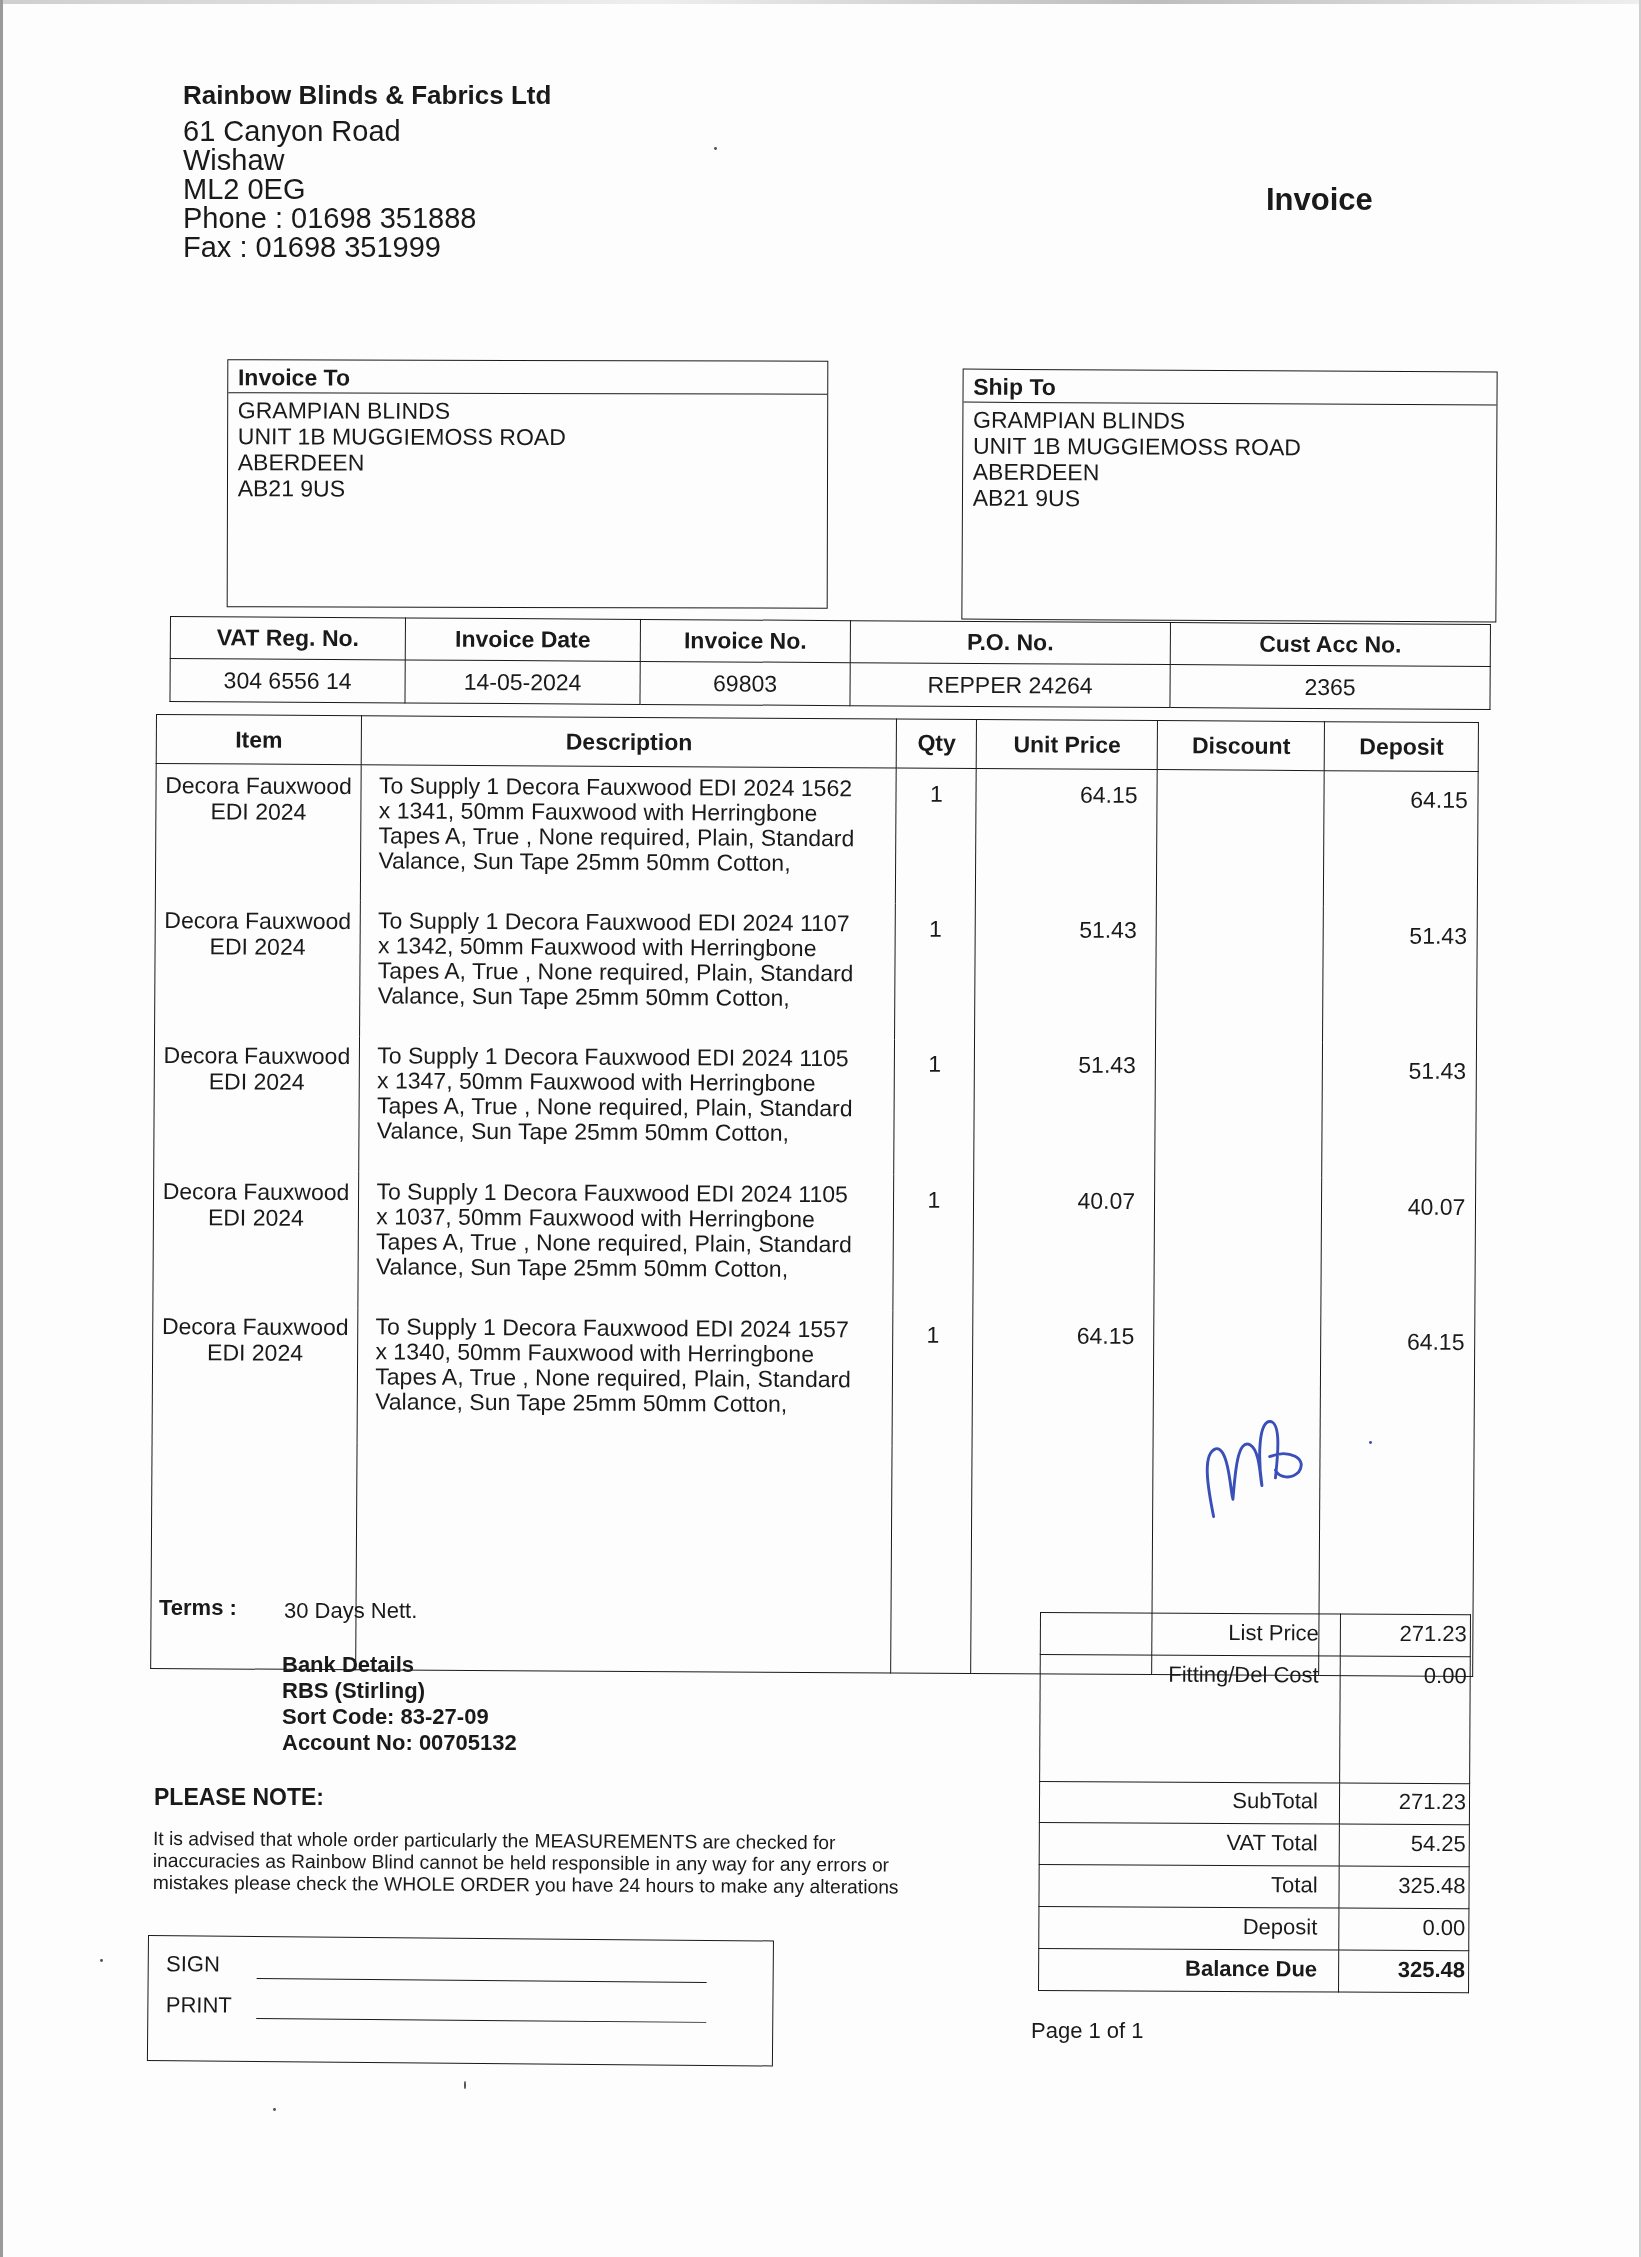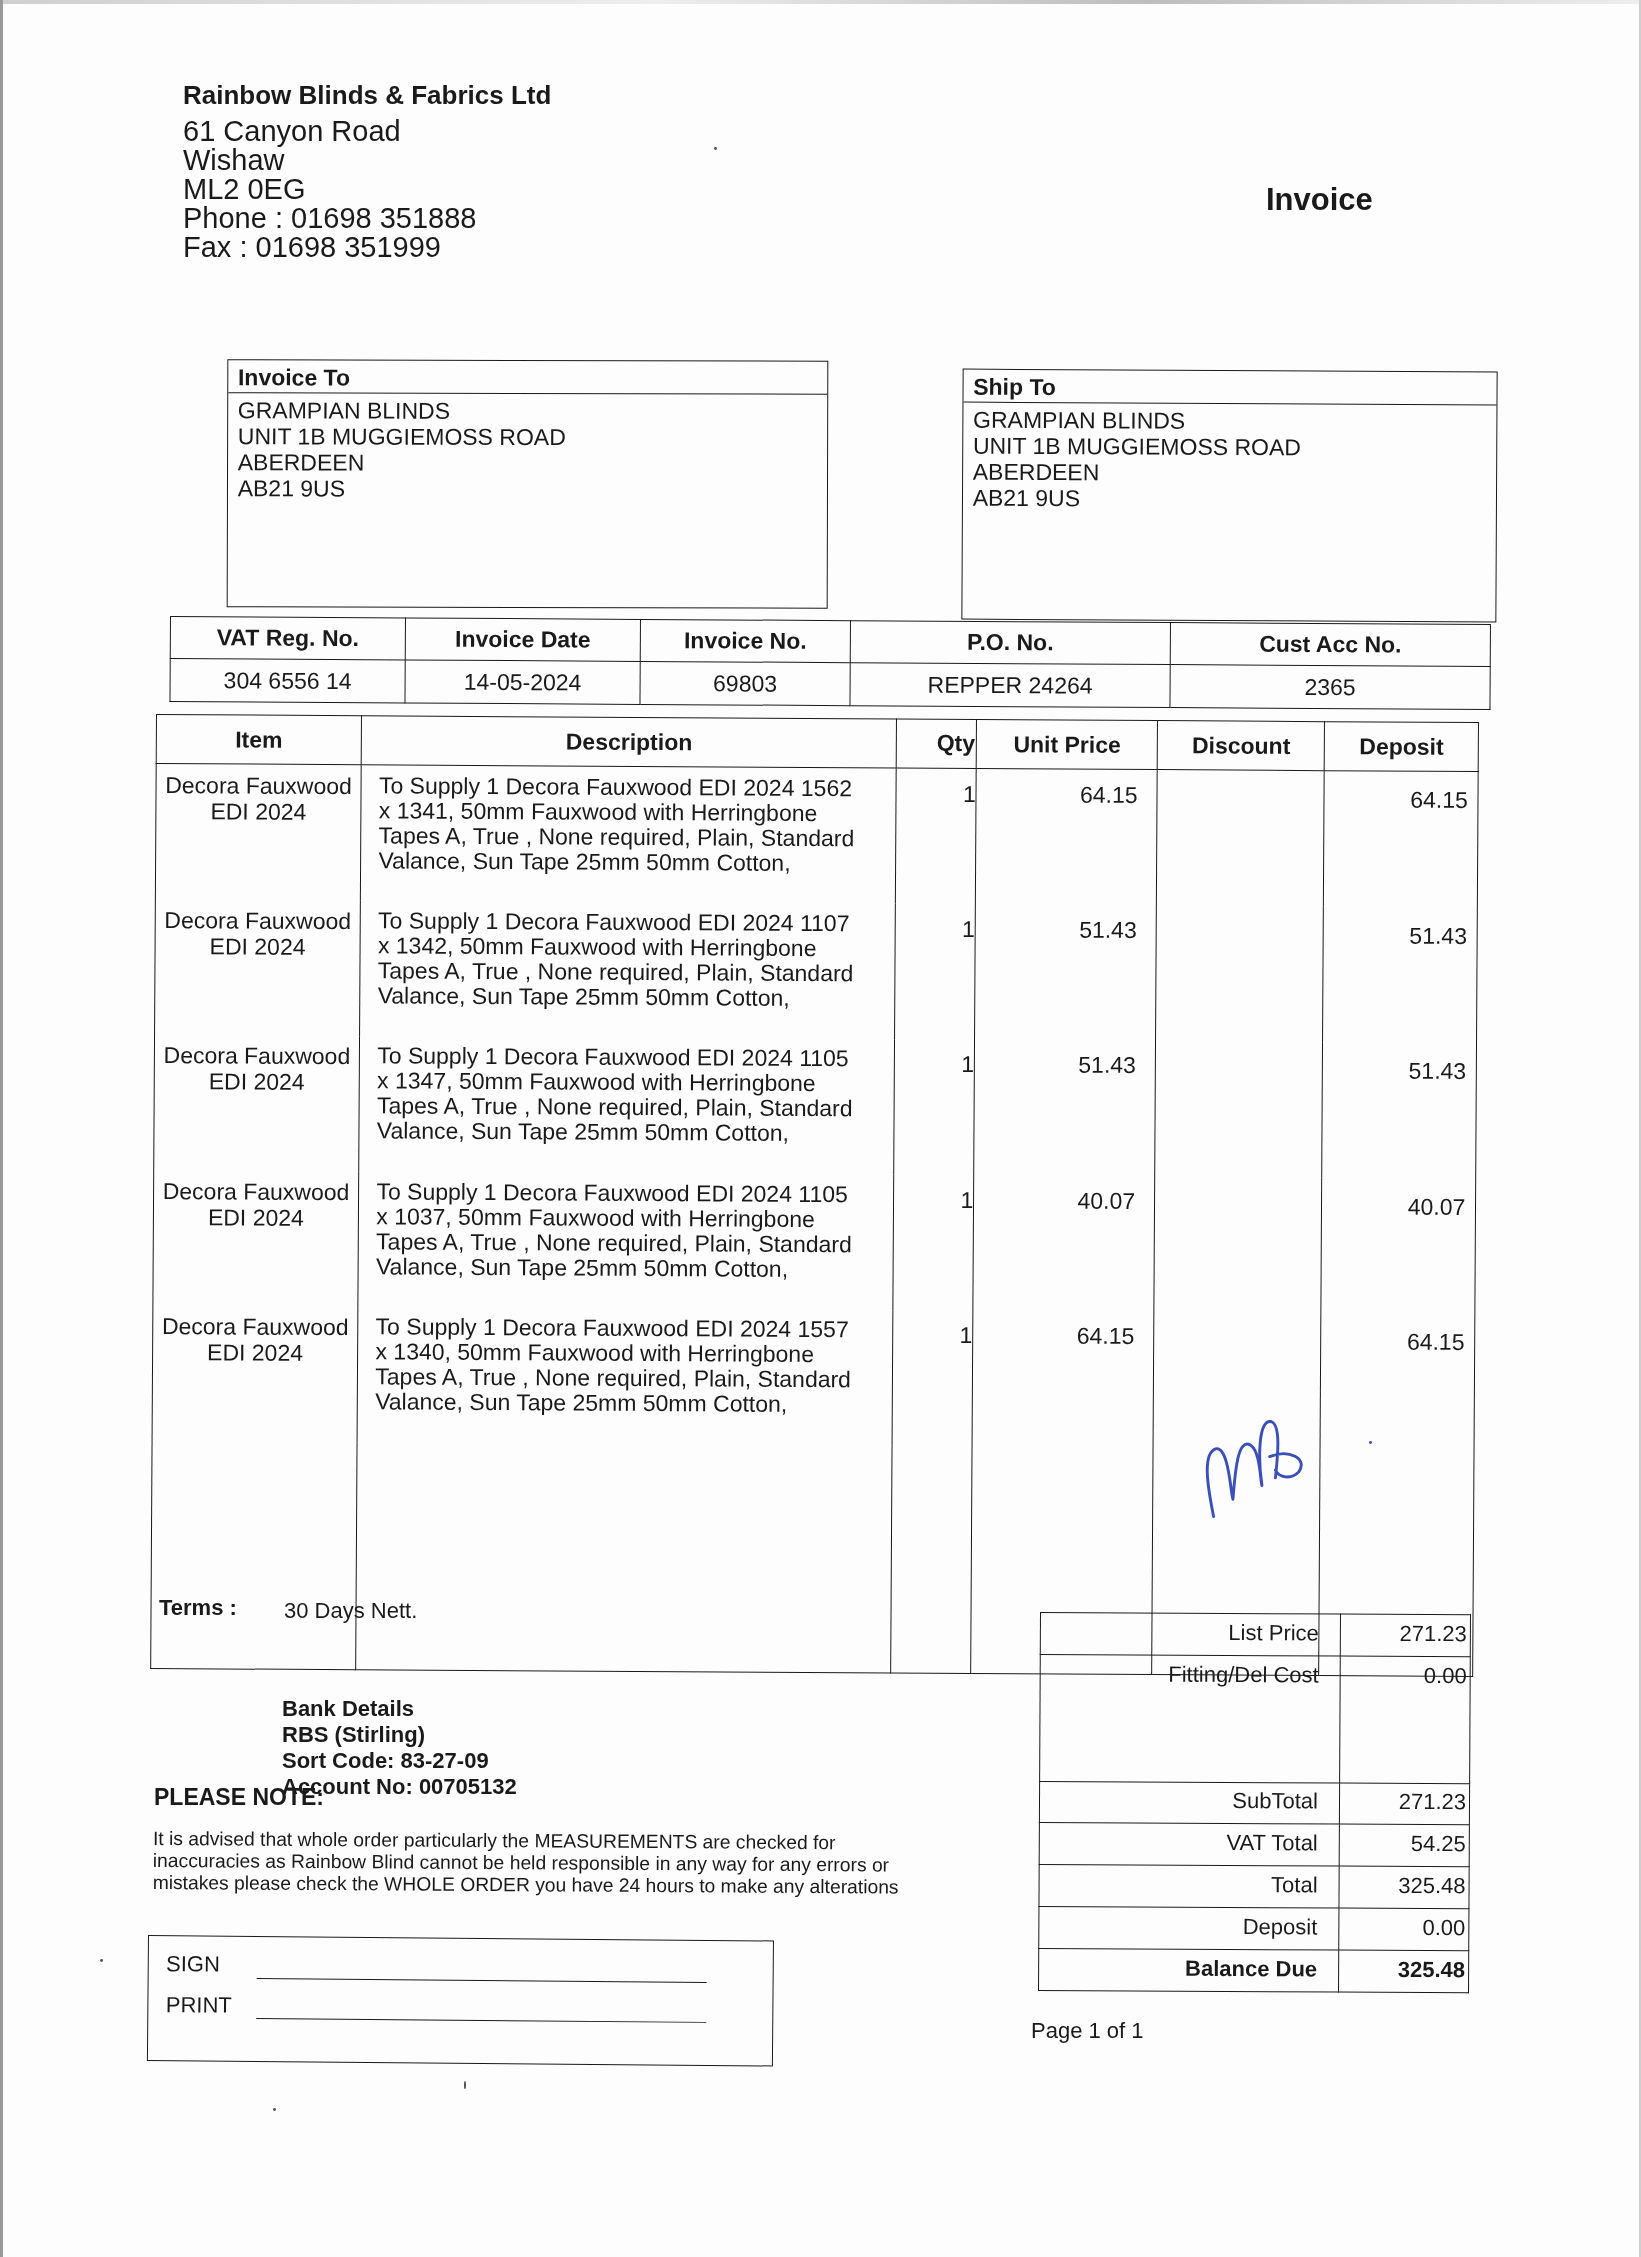--- a/index.html
+++ b/index.html
@@ -34,31 +34,31 @@
 
     
     .items { left: 156px; top: 714px; width: 1323px; border-collapse: collapse; transform: rotate(0.35deg); transform-origin: left top; }
     .items th, .items td { border-left: 1.9px solid #1a1a1a; border-right: 1.9px solid #1a1a1a; font-size: 23px; vertical-align: top; }
     .items th { border-top: 1.9px solid #1a1a1a; border-bottom: 1.9px solid #1a1a1a; height: 46px; font-weight: bold; vertical-align: middle; }
     .items td { padding: 0; }
     .items tr.row td { height: 120px; }
     .items tr.filler td { height: 227px; border-bottom: 1.9px solid #1a1a1a; }
     .c-item { width: 205px; text-align: center; line-height: 26px; padding-top: 7.7px !important; }
     .c-desc { width: 519px; text-align: left; line-height: 25px; padding: 7.7px 9.7px 0 17.4px !important; }
-    .c-qty { width: 78px; text-align: right; padding-top: 11.6px !important; }
+    .c-qty { width: 78px; text-align: center; padding-top: 11.6px !important; }
     .c-unit { width: 164px; text-align: right; padding: 11.6px 19.3px 0 0 !important; }
     .c-disc { width: 166px; }
     .c-amt { width: 145px; text-align: right; padding: 15.4px 9.7px 0 0 !important; }
 
     .signature { left: 1202px; top: 1410px; }
 
     
     .terms-label { left: 159px; top: 1595px; font-size: 22px; font-weight: bold; }
     .terms-value { left: 284px; top: 1598px; font-size: 22px; font-weight: normal; }
-    .bank { left: 282px; top: 1652px; font-size: 22px; font-weight: bold; line-height: 26px; margin-top: 44px; }
+    .bank { left: 282px; top: 1652px; font-size: 22px; font-weight: bold; line-height: 26px; }
     .note-title { left: 154px; top: 1784px; font-size: 23px; font-weight: bold; }
     .note-body { left: 153px; top: 1828px; width: 888px; font-size: 19.3px; line-height: 22px; transform: rotate(0.35deg); transform-origin: left top; }
 
     
     .sign-box { left: 148px; top: 1935px; width: 624px; height: 124px; border: 1.9px solid #1a1a1a; transform: rotate(0.5deg); transform-origin: left top; }
     .sign-row { position: absolute; left: 17.4px; font-size: 22px; }
     .sign-line { position: absolute; left: 108px; width: 450px; height: 0; border-top: 1.9px solid #1a1a1a; }
 
     
     .totals { left: 1040px; top: 1612px; width: 431px; border-collapse: collapse; transform: rotate(0.3deg); transform-origin: left top; }

